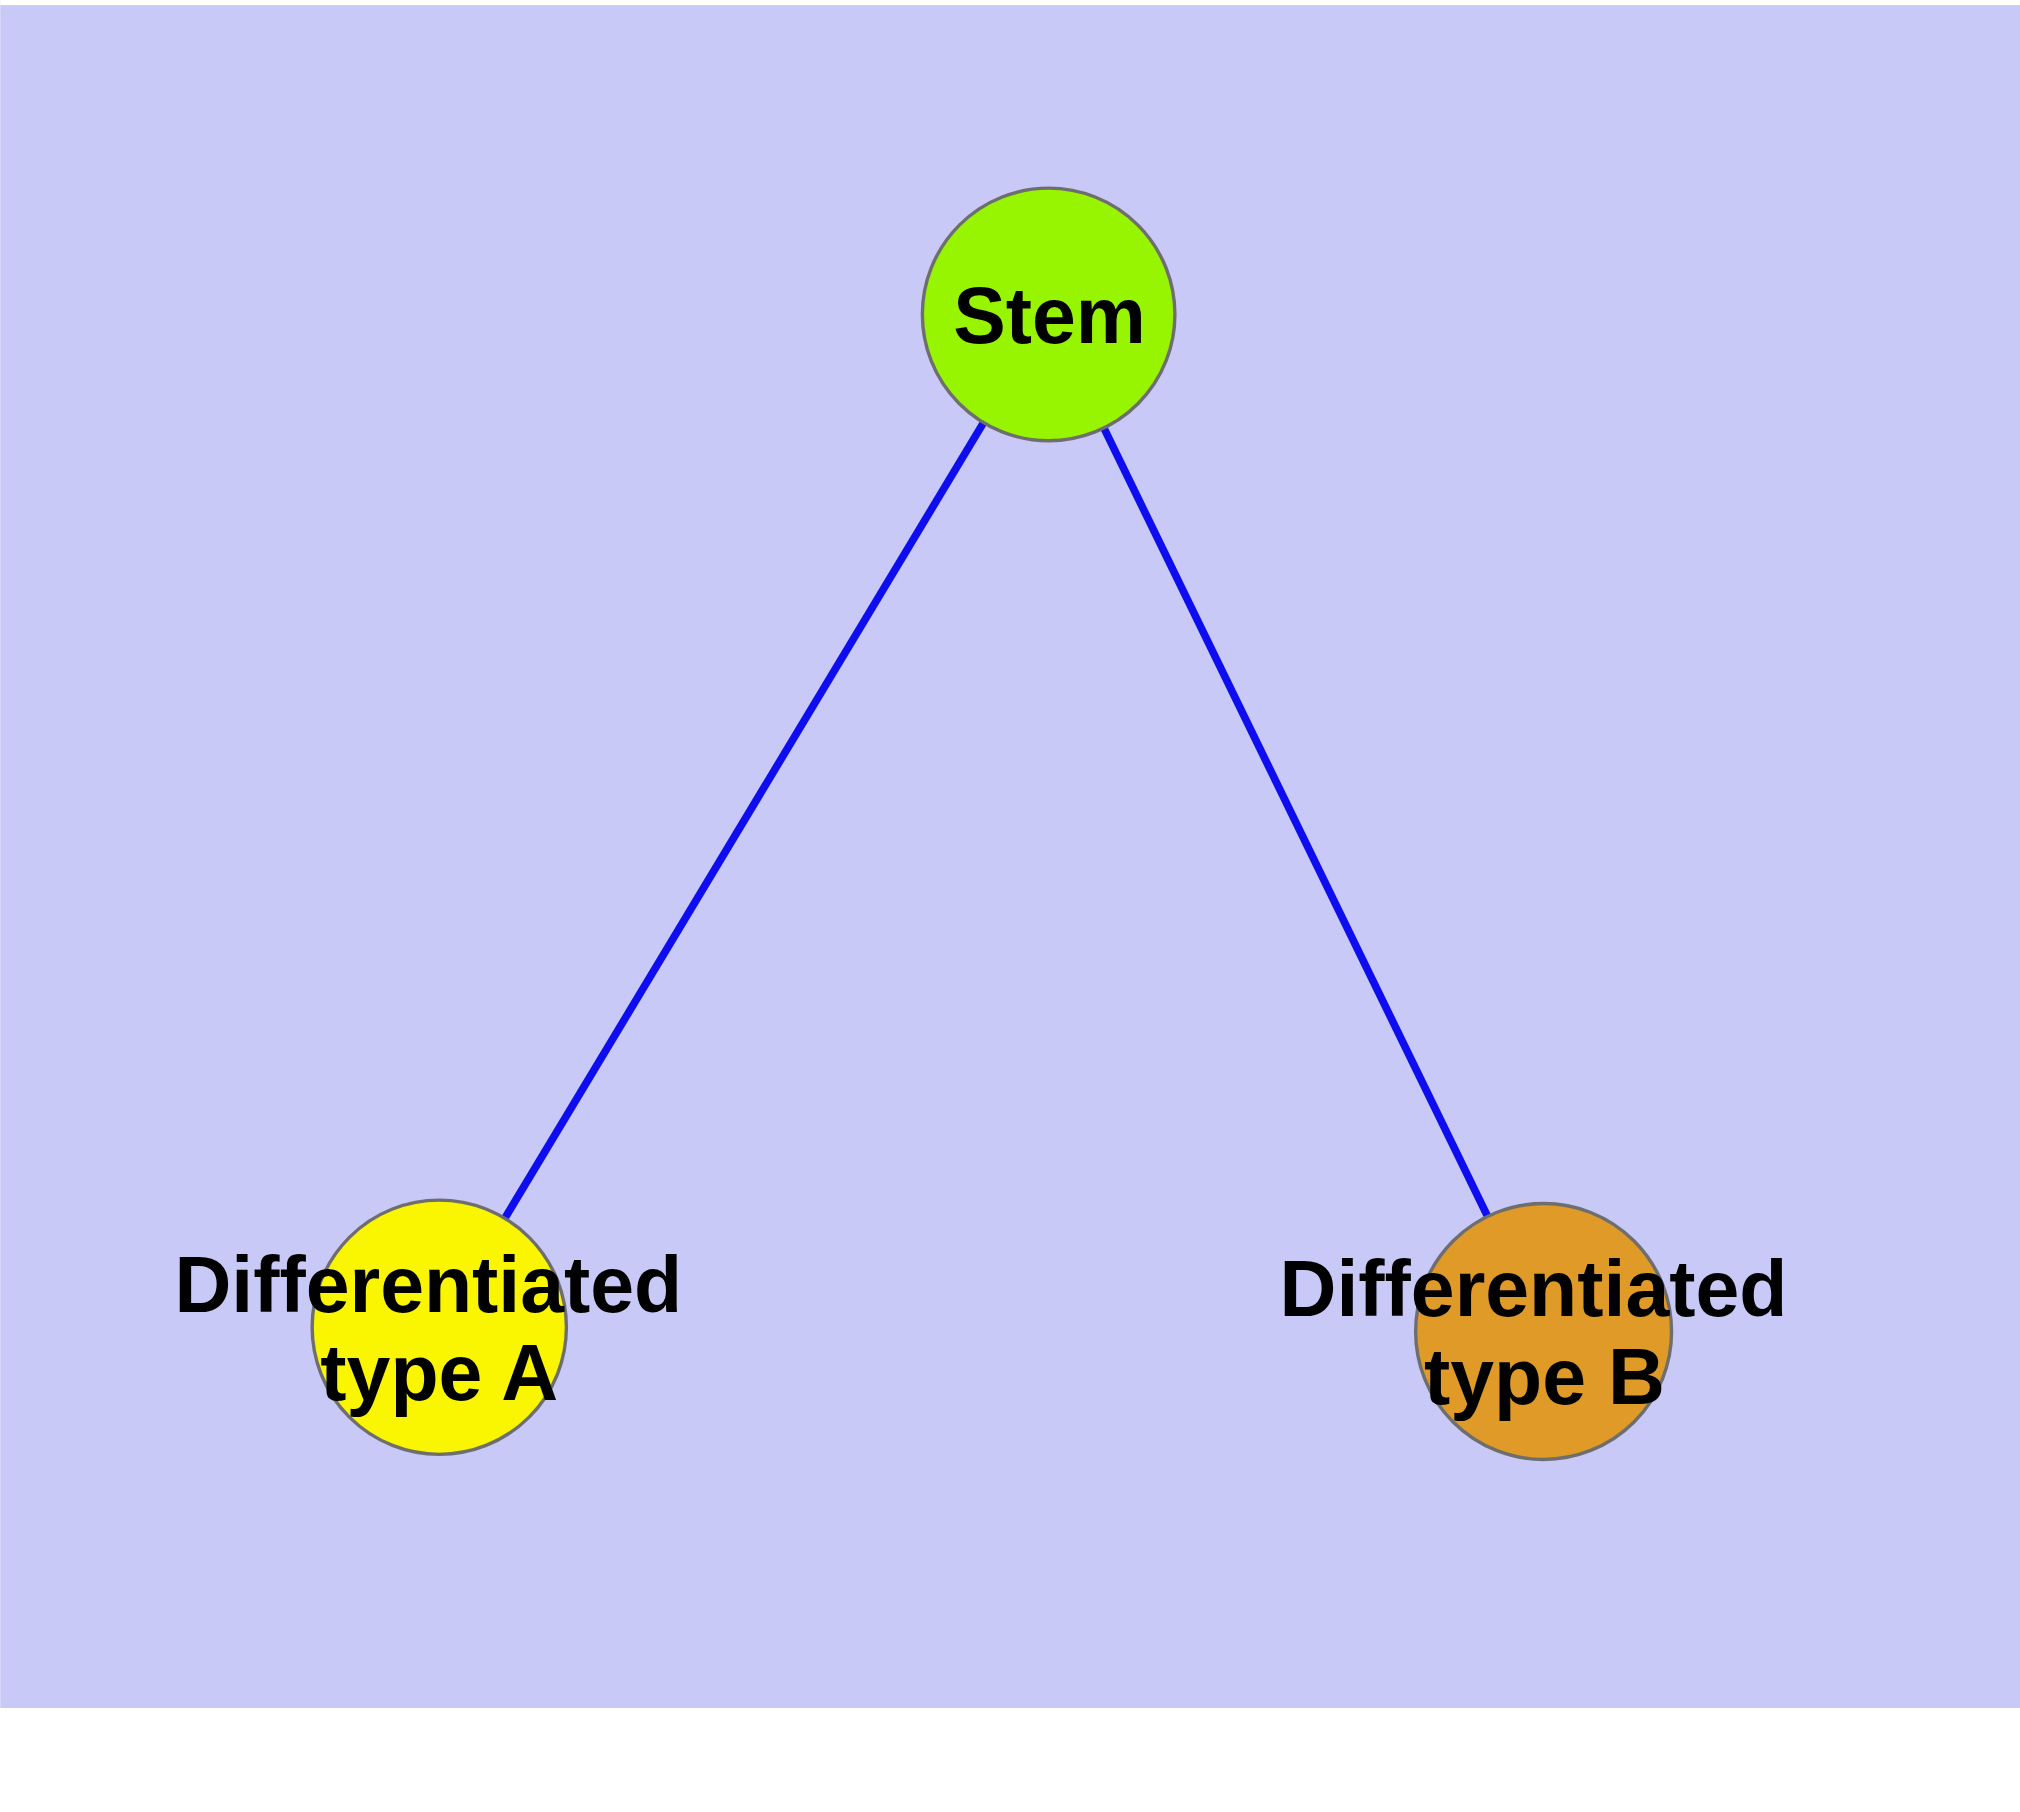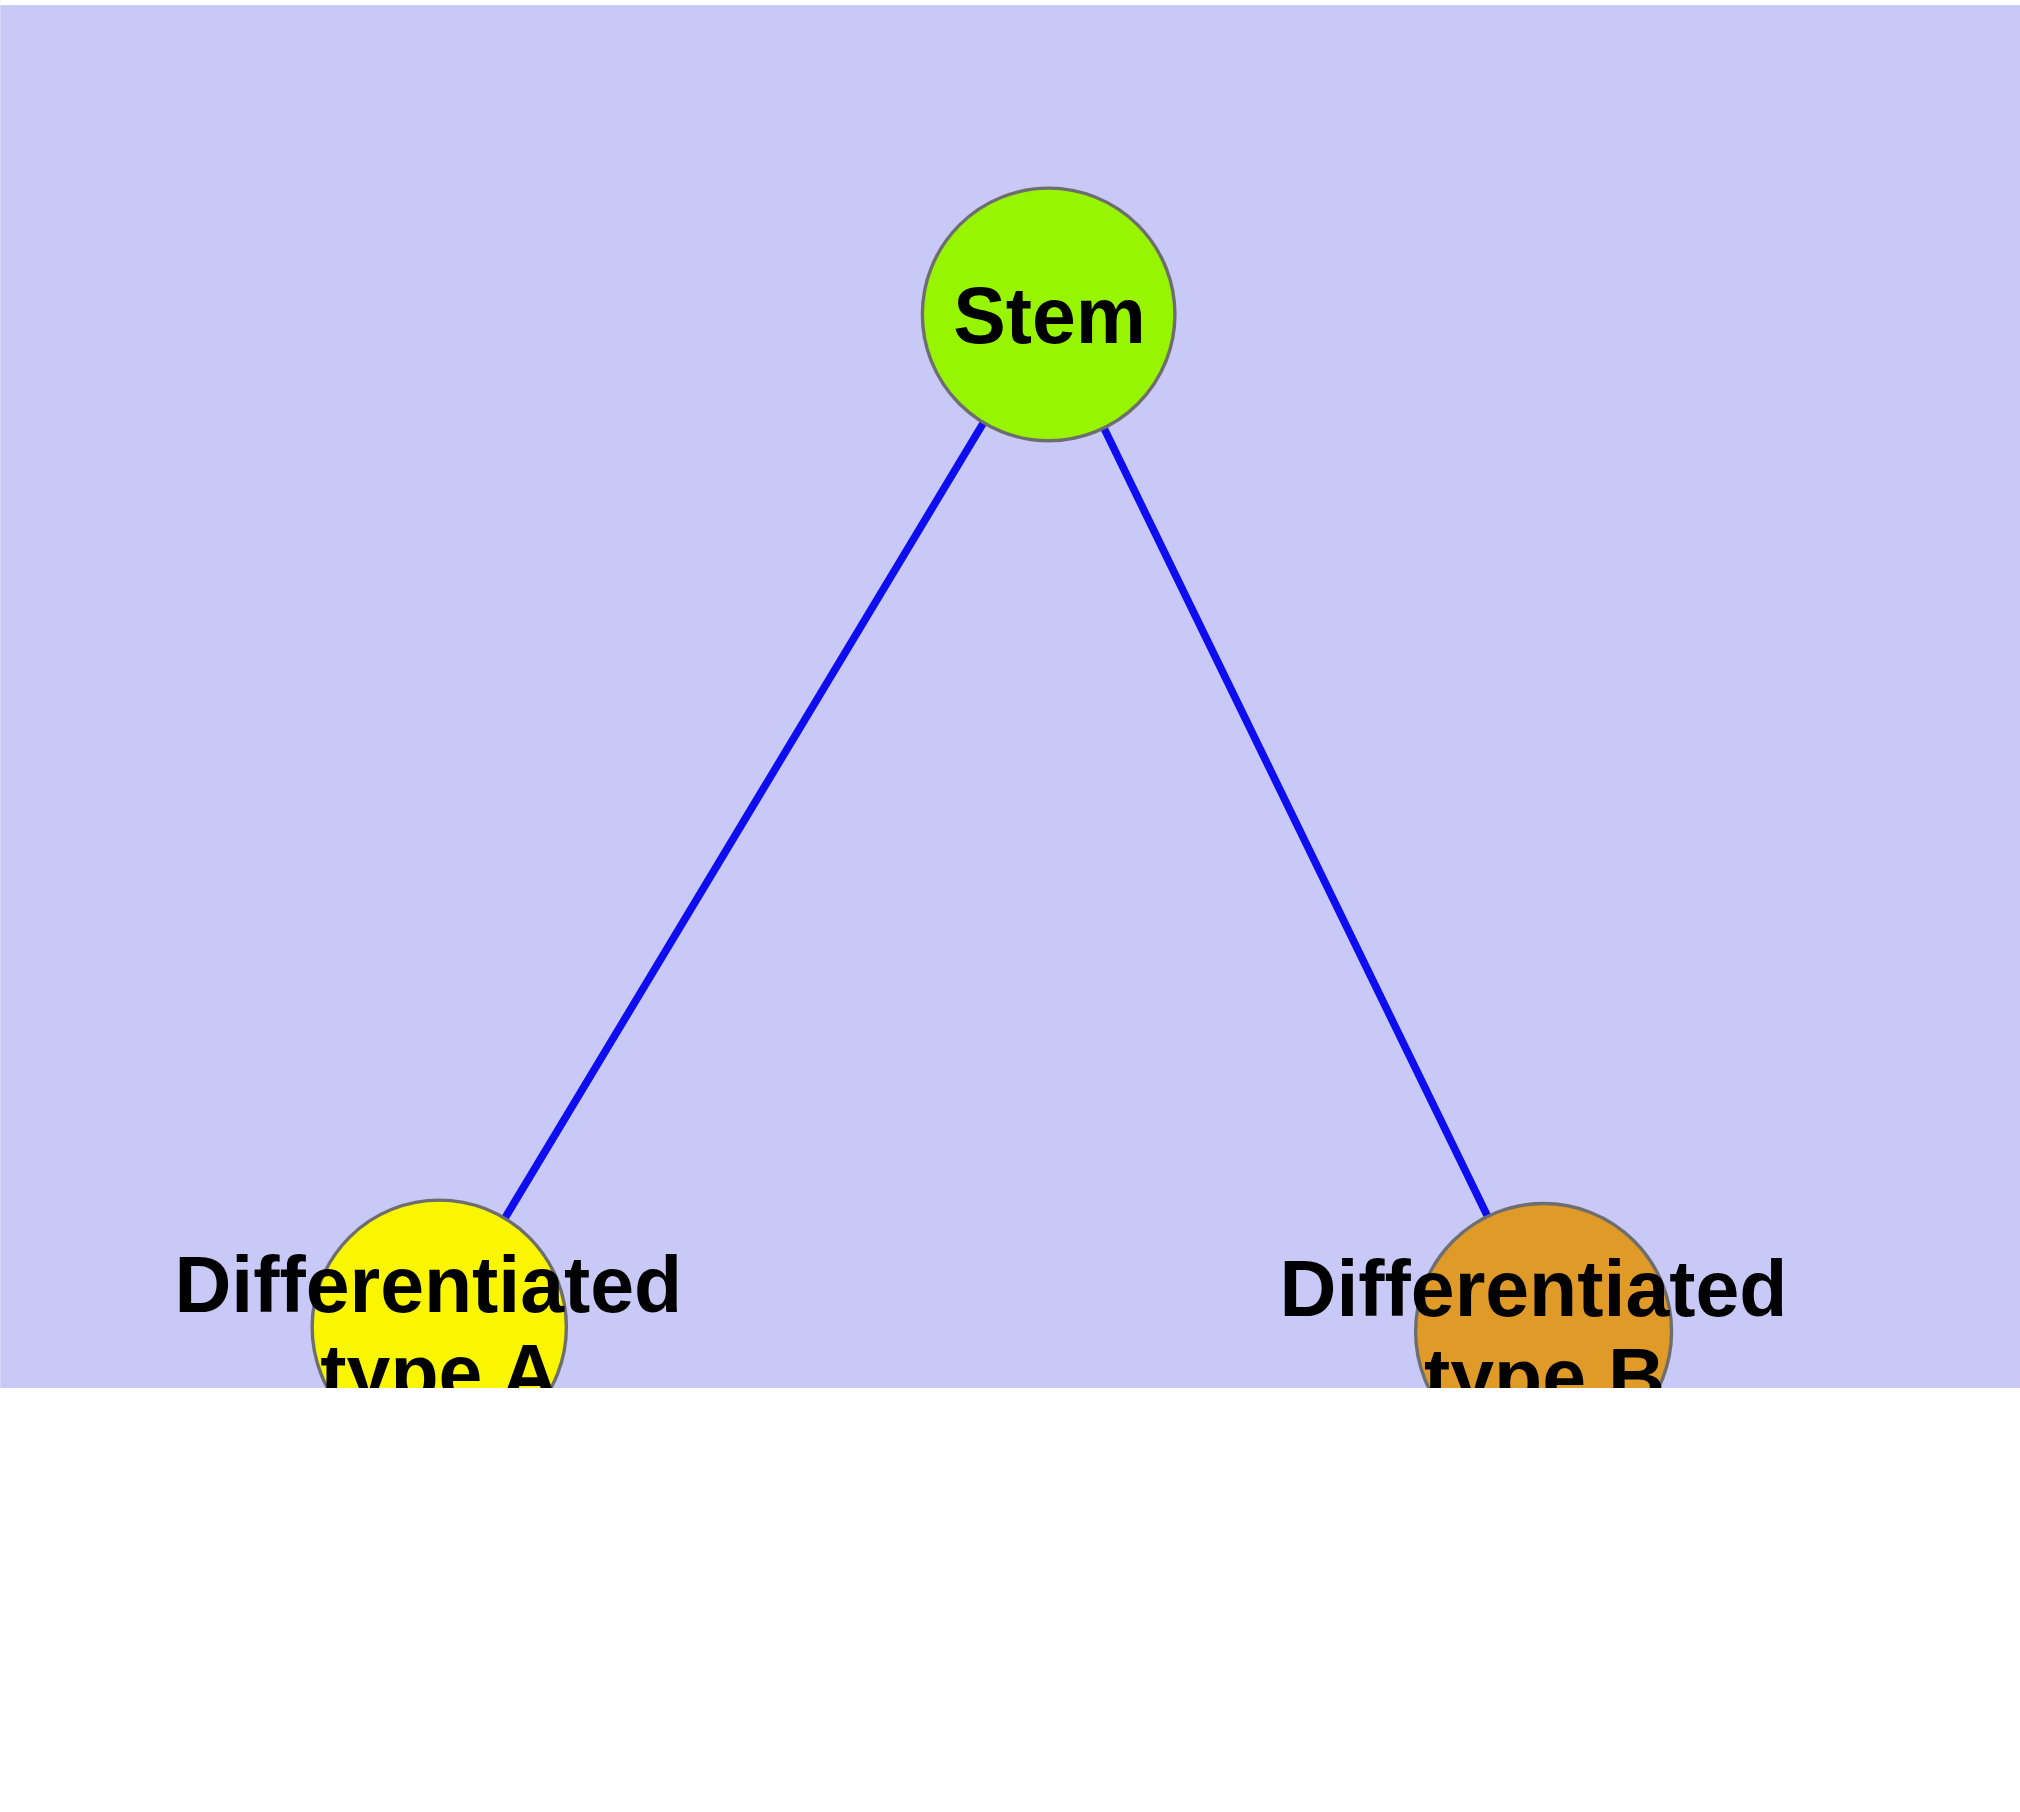--- a/index.html
+++ b/index.html
@@ -2,21 +2,21 @@
 <html style="font-size:13.6px"><head>
 <meta charset="utf-8">
 <style>
   html, body {
     margin: 0;
     padding: 0;
   }
   .canvas {
     position: relative;
     width: 2021px;
-    height: 1388px;
+    height: 1708px;
     overflow: hidden;
   }
   svg {
     display: block;
   }
   .node-label, .node-label tspan {
     font-family: "Liberation Sans", sans-serif;
     font-weight: 700;
     font-size: 93px;
     text-anchor: middle;

